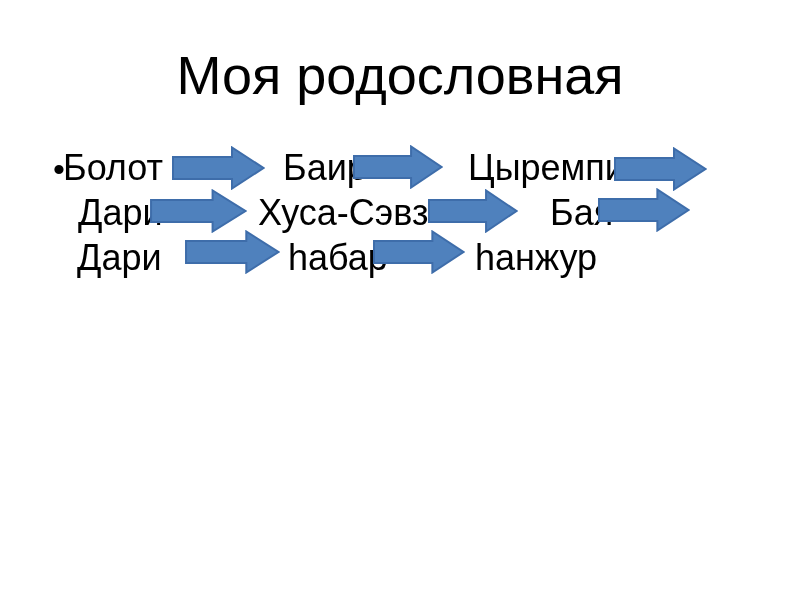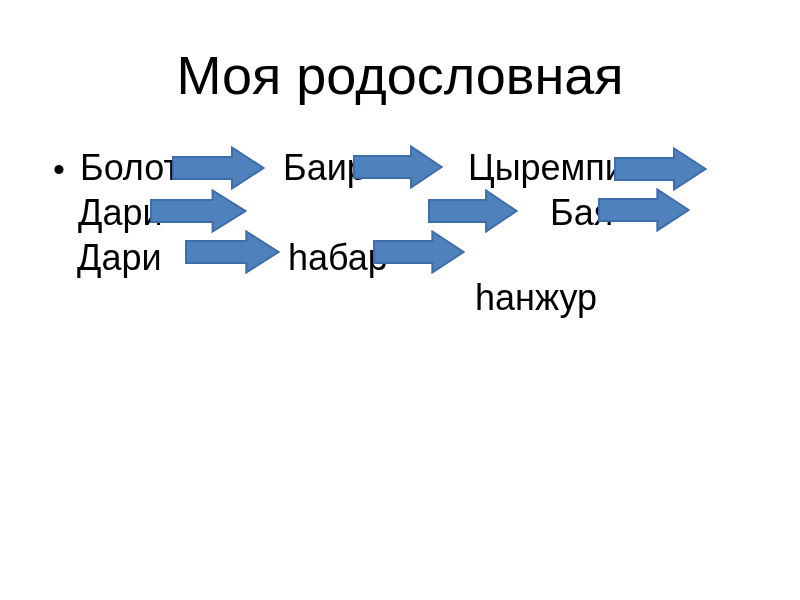--- a/index.html
+++ b/index.html
@@ -33,29 +33,29 @@
   .word, .bullet {
     position: absolute;
     font-size: 36px;
     line-height: 38px;
     white-space: nowrap;
     color: #000000;
   }
   .bullet { font-size: 34px; }
   
   .bullet-pos { left: 53px;  top: 150px; }
-  .w-l1n1 { left: 80px;  top: 149px; text-align: right; }
+  .w-l1n1 { left: 63px;  top: 149px; text-align: right; }
   .w-l1n2 { left: 283px; top: 149px; }
   .w-l1n3 { left: 468px; top: 149px; }
   .w-l2n1 { left: 78px;  top: 194px; }
   .w-l2n2 { left: 258px; top: 194px; }
   .w-l2n3 { left: 550px; top: 194px; }
   .w-l3n1 { left: 77px;  top: 239px; }
   .w-l3n2 { left: 288px; top: 239px; }
-  .w-l3n3 { left: 475px; top: 239px; margin-top: 40px; }
+  .w-l3n3 { left: 475px; top: 239px; }
   
   .arrow {
     position: absolute;
     display: block;
   }
   .a1 { left: 172px; top: 146px; width: 93px; height: 44px; }
   .a2 { left: 353px; top: 145px; width: 90px; height: 44px; }
   .a3 { left: 614px; top: 147px; width: 93px; height: 44px; }
   .a4 { left: 150px; top: 189px; width: 97px; height: 44px; }
   .a5 { left: 428px; top: 189px; width: 90px; height: 44px; }
@@ -70,20 +70,21 @@
 
   <h1 class="title">Моя родословная</h1>
 
   <span class="bullet bullet-pos">•</span>
 
   <span class="word w-l1n1">Болот</span>
   <span class="word w-l1n2">Баир</span>
   <span class="word w-l1n3">Цыремпи</span>
 
   <span class="word w-l2n1">Дари</span>
+  <span class="word w-l2n2">Хуса-Сэвз</span>
   <span class="word w-l2n3">Бая</span>
 
   <span class="word w-l3n1">Дари</span>
   <span class="word w-l3n2">hабар</span>
   <span class="word w-l3n3">hанжур</span>
 
   <svg class="arrow a1" viewBox="0 0 93 44" preserveAspectRatio="none" stroke="#3e6daa">
     <polygon points="1,11 60,11 60,1.5 91.5,22 60,42.5 60,33 1,33" stroke-width="2" vector-effect="non-scaling-stroke" fill="#4f81bd"></polygon>
   </svg>
   <svg class="arrow a2" viewBox="0 0 93 44" preserveAspectRatio="none" stroke="#3e6daa">

